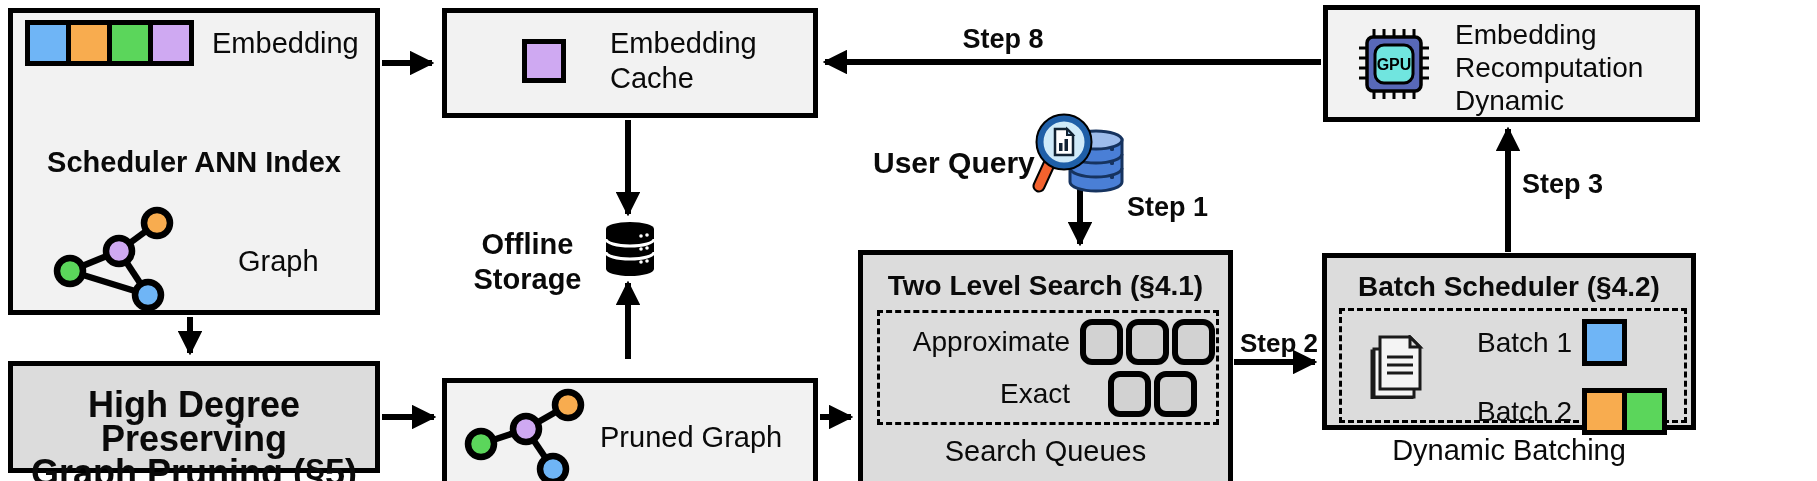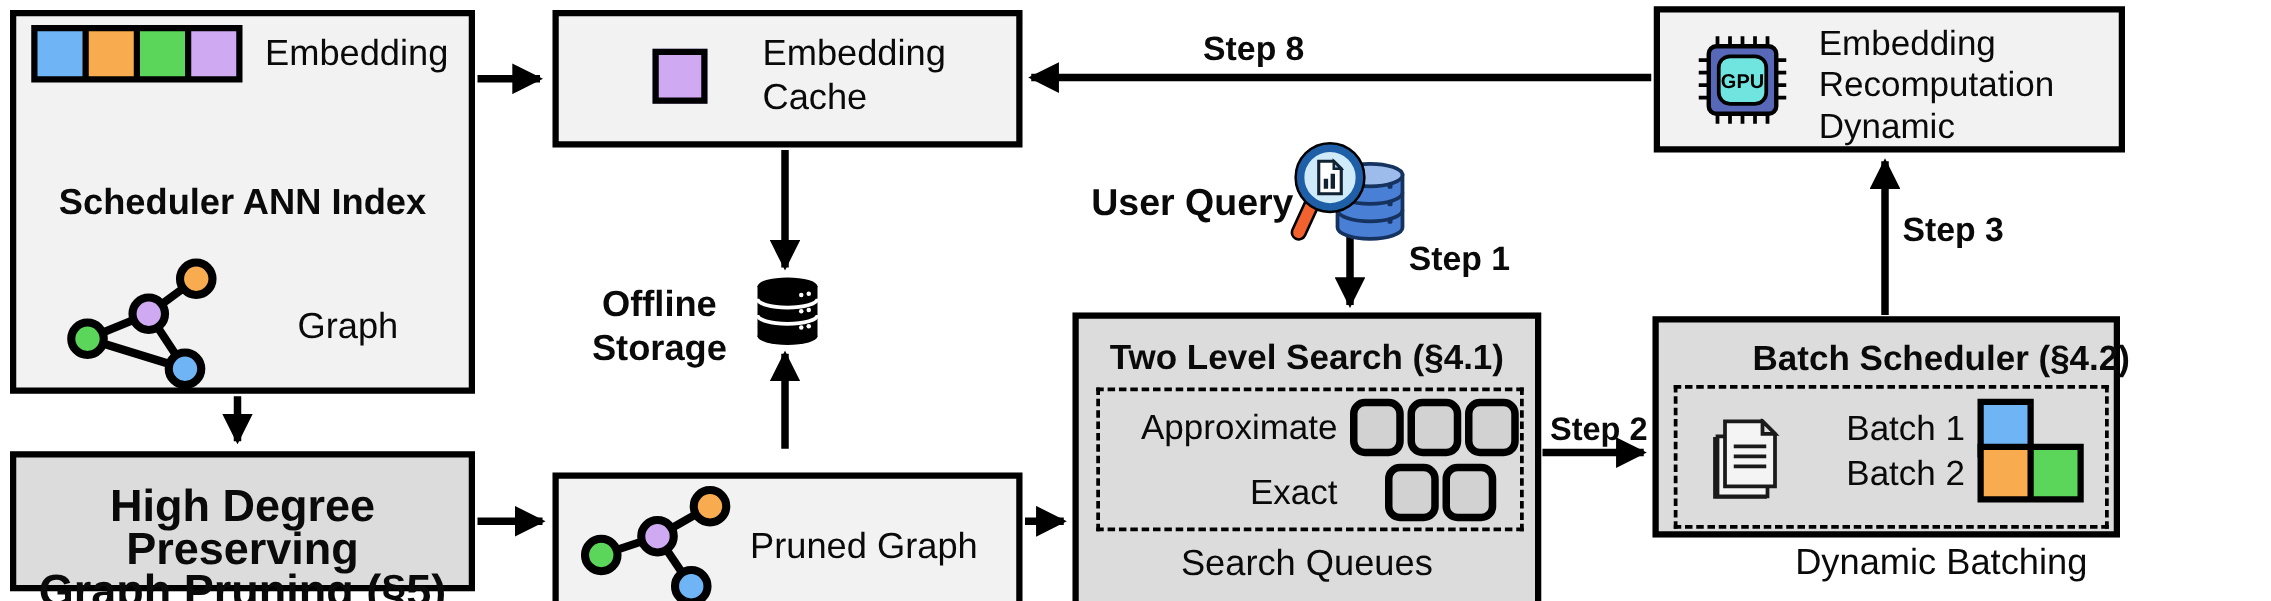--- a/index.html
+++ b/index.html
@@ -163,21 +163,21 @@
         <div style="width:180px;text-align:right;font-size:28px;">Exact</div>
         <div class="slots" style="margin-left:10px;">
           <div class="slot"></div>
           <div class="slot"></div>
         </div>
       </div>
     </div>
     <div class="abs ctr" style="top:180px;font-size:29px;">Search Queues</div>
   </div>
 
-  <div class="box dark" style="left:1322px;top:253px;width:374px;height:177px;padding-left:44px;">
+  <div class="box dark" style="left:1322px;top:253px;width:374px;height:177px;">
     <div class="abs ctr bold" style="top:13px;font-size:28px;">Batch Scheduler (§4.2)</div>
     <div class="dashedbox" style="left:12px;top:50px;width:348px;height:115px;">
       <svg class="abs" style="left:28px;top:24px;" width="58" height="64" viewBox="0 0 58 64">
         <g fill="#f4f4f4" stroke="#1a1a1a" stroke-width="3">
           <path d="M6,12 h32 l8,8 v40 h-40 z" transform="translate(-4,4)"></path>
           <path d="M6,12 h32 l8,8 v40 h-40 z" transform="translate(-2,2)"></path>
           <path d="M10,2 h30 l10,10 v42 h-40 z"></path>
           <path d="M40,2 l10,10 h-10 z" fill="#ddd"></path>
         </g>
         <g stroke="#1a1a1a" stroke-width="3">
@@ -185,21 +185,21 @@
           <line x1="17" y1="30" x2="43" y2="30"></line>
           <line x1="17" y1="38" x2="43" y2="38"></line>
         </g>
       </svg>
       <div class="qrow abs" style="left:120px;top:8px;">
         <div style="width:110px;text-align:right;font-size:28px;">Batch 1</div>
         <div class="bstrip" style="margin-left:10px;">
           <div class="sq" style="background-color: rgb(111, 181, 246);"></div>
         </div>
       </div>
-      <div class="qrow abs" style="left:120px;top:44px;">
+      <div class="qrow abs" style="left:120px;top:77px;">
         <div style="width:110px;text-align:right;font-size:28px;">Batch 2</div>
         <div class="bstrip" style="margin-left:10px;">
           <div class="sq" style="background-color: rgb(248, 172, 79);"></div>
           <div class="sq" style="background-color: rgb(91, 214, 91);"></div>
         </div>
       </div>
     </div>
     <div class="abs ctr" style="top:176px;font-size:29px;">Dynamic Batching</div>
   </div>
 

